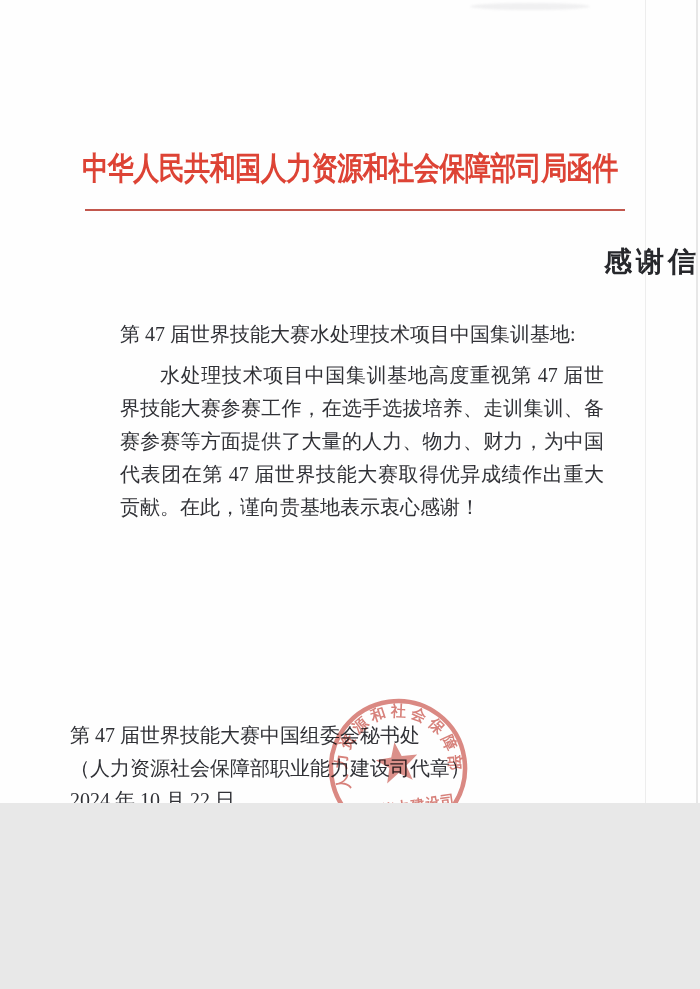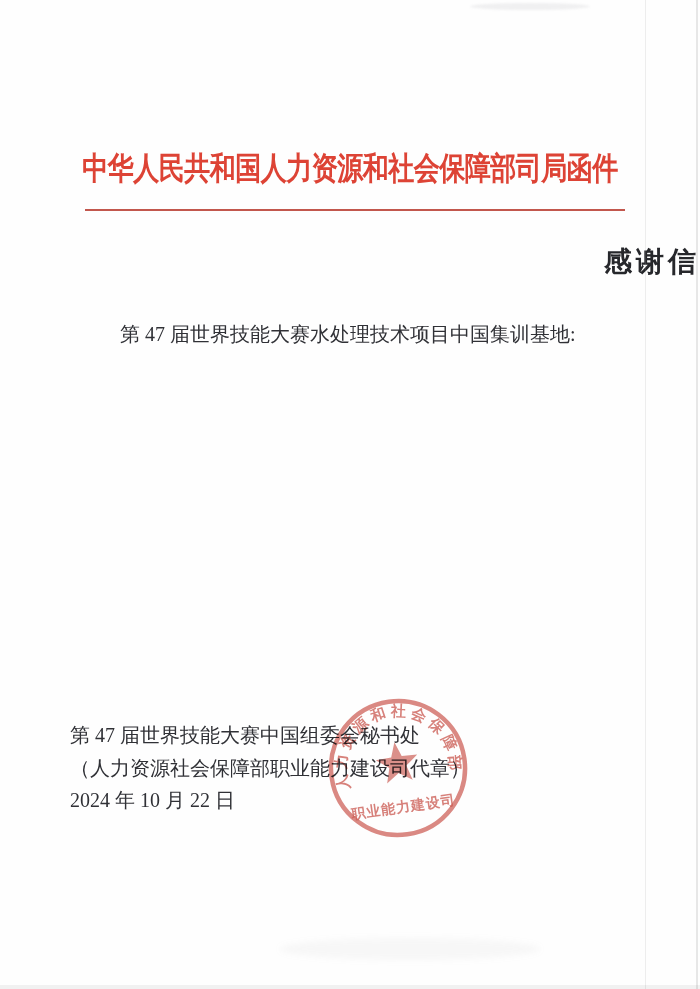--- a/index.html
+++ b/index.html
@@ -1,19 +1,19 @@
 <!DOCTYPE html>
 <html><head>
 <meta charset="utf-8">
 <style>
   html, body { margin: 0; padding: 0; background: #e8e8e8; }
   .page {
     position: relative;
     width: 700px;
-    height: 989px;
+    height: 803px;
     background: #fefefe;
     overflow: hidden;
     font-family: "Liberation Serif", "DejaVu Serif", serif;
   }
 
   
   .letterhead {
     position: absolute;
     top: 147px;
     left: 0;
@@ -122,20 +122,21 @@
 <div class="page">
 
   <div class="letterhead">中华人民共和国人力资源和社会保障部司局函件</div>
 
   <div class="red-rule"></div>
 
   <div class="letter-title">感谢信</div>
 
   <div class="body-block">
     <p class="salutation">第 47 届世界技能大赛水处理技术项目中国集训基地:</p>
+    <p class="para">水处理技术项目中国集训基地高度重视第 47 届世界技能大赛参赛工作，在选手选拔培养、走训集训、备赛参赛等方面提供了大量的人力、物力、财力，为中国代表团在第 47 届世界技能大赛取得优异成绩作出重大贡献。在此，谨向贵基地表示衷心感谢！</p>
   </div>
 
   <div class="signature">
     <div>第 47 届世界技能大赛中国组委会秘书处</div>
     <div>（人力资源社会保障部职业能力建设司代章）</div>
     <div>2024 年 10 月 22 日</div>
   </div>
 
   <svg class="seal" viewBox="0 0 160 160" xmlns="http://www.w3.org/2000/svg">
     <circle class="ring" cx="80" cy="80" r="67"></circle>

